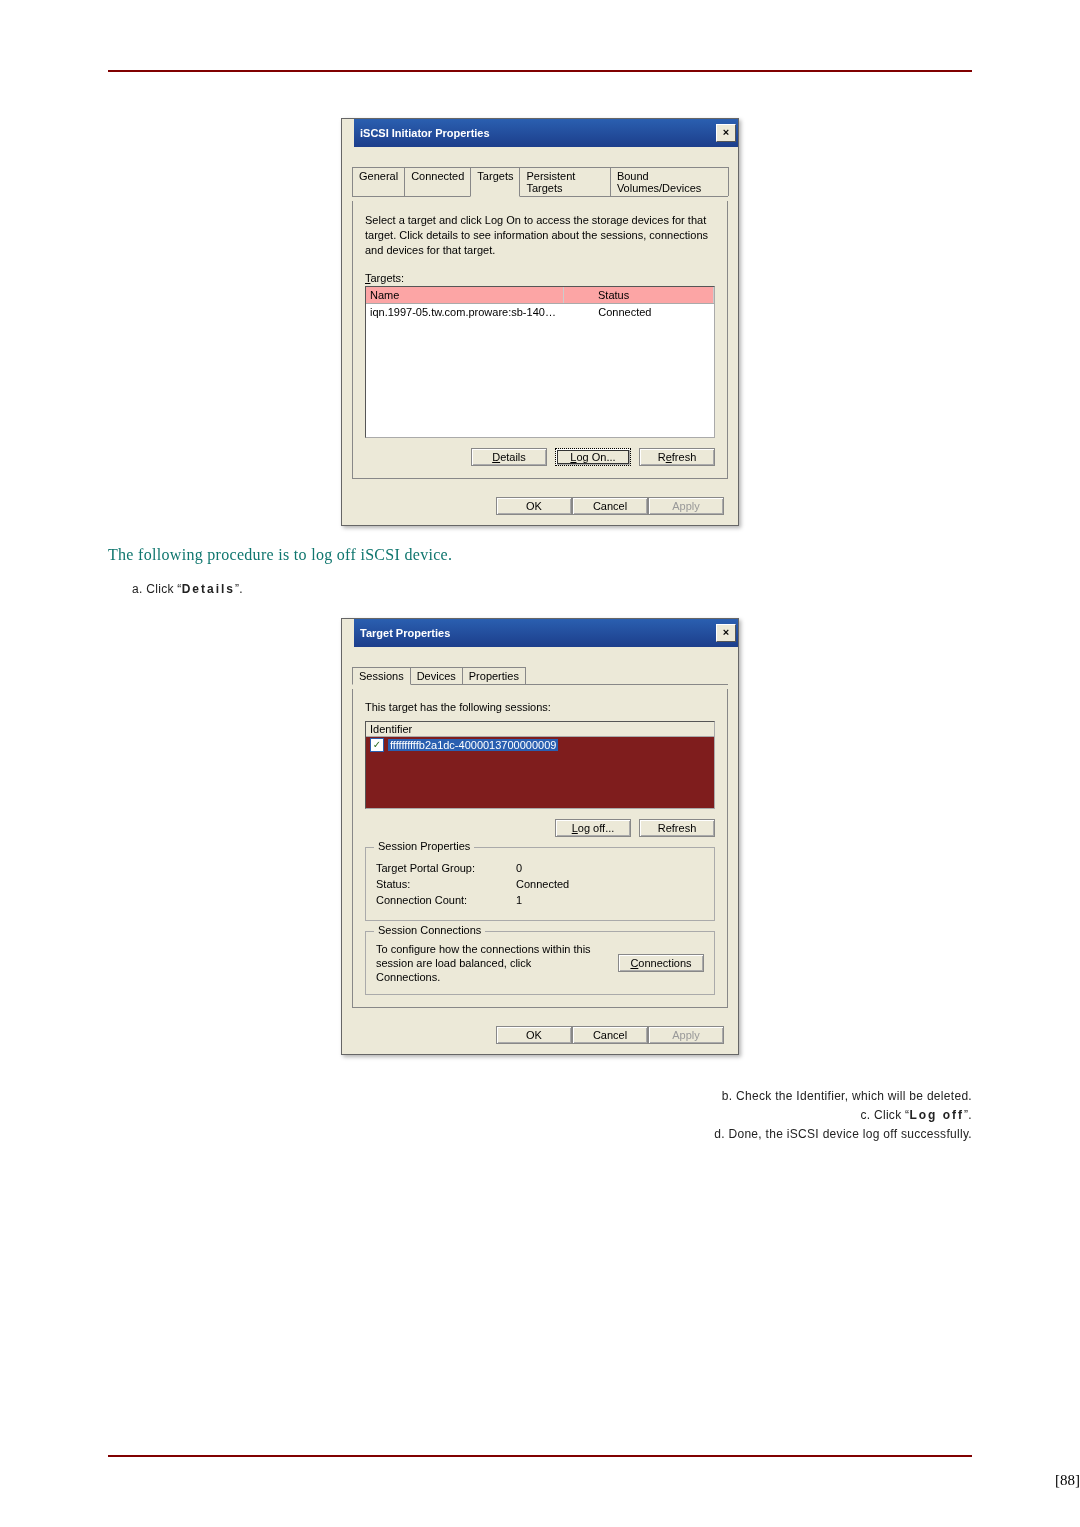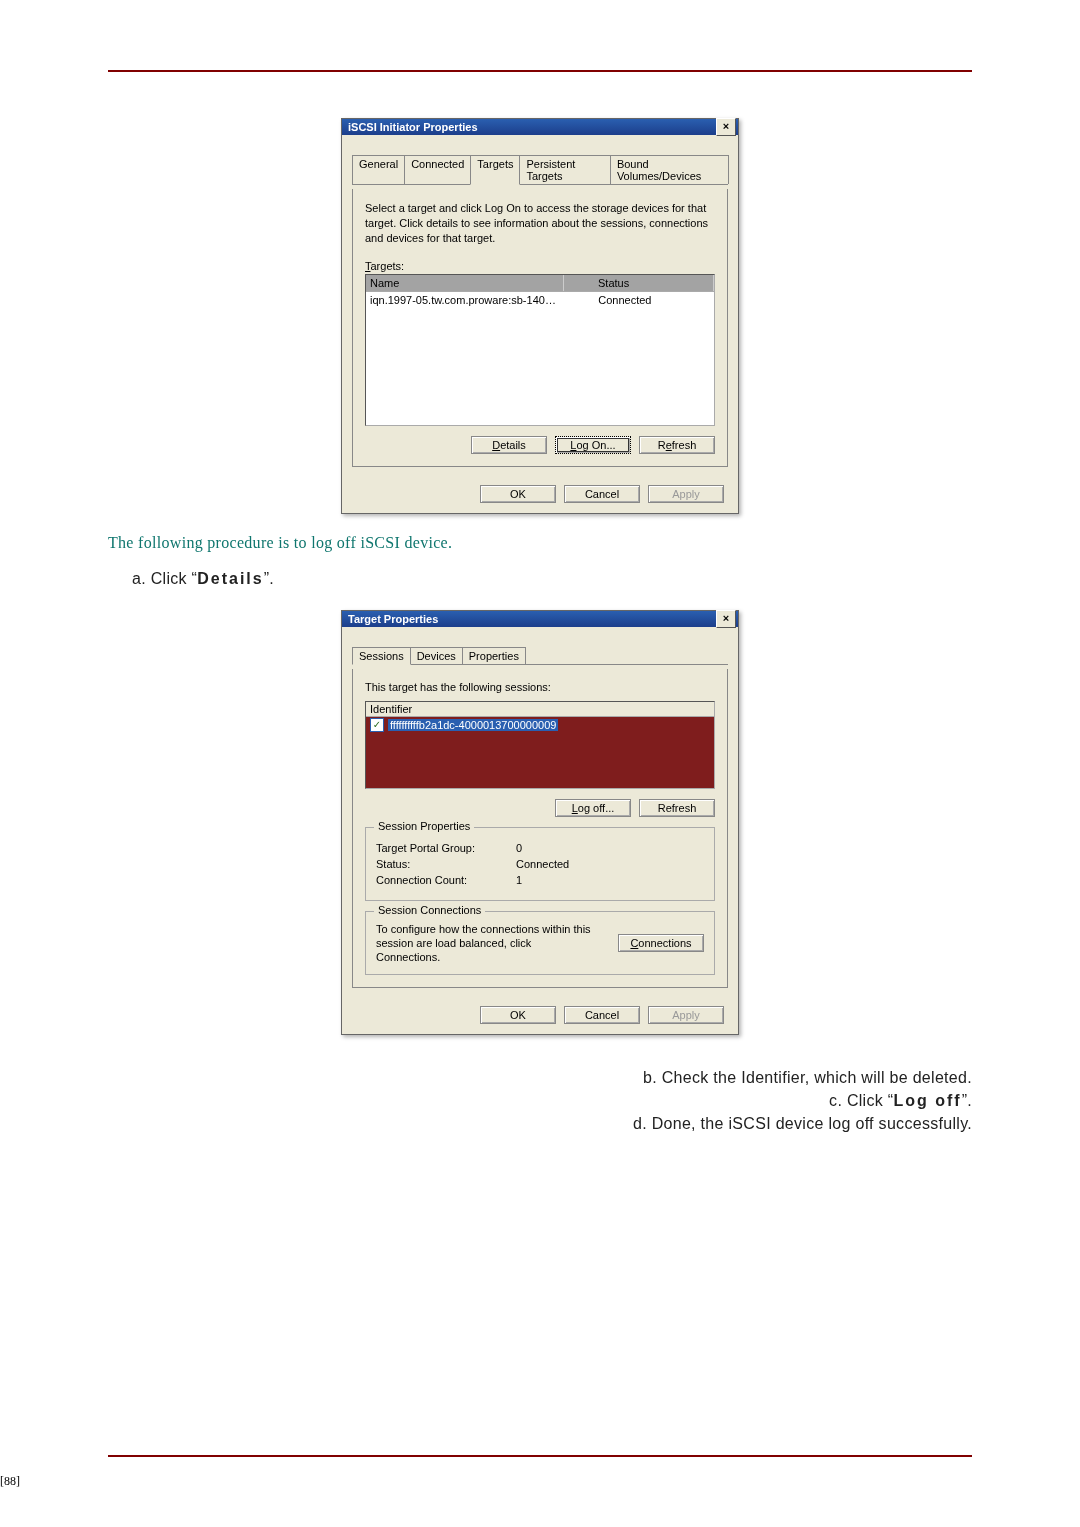--- a/index.html
+++ b/index.html
@@ -25,22 +25,22 @@
   .rule-bot {
     position: absolute;
     left: 108px; right: 108px;
     bottom: 70px;
     border-top: 2px solid #800000;
   }
   .page-number {
     position: absolute;
     left: 0; right: 0;
     bottom: 38px;
-    text-align: left;
-    font-size: 12px;
+    text-align: right;
+    font-size: 15px;
   }
   .content {
     position: absolute;
     left: 108px; right: 108px;
     top: 110px;
     bottom: 100px;
   }
 
   
   .dialog {
@@ -51,26 +51,27 @@
     border: 1px solid #666;
     box-shadow: 2px 2px 4px rgba(0,0,0,0.3);
     position: relative;
     margin: 0 auto;
   }
   .titlebar {
     background: linear-gradient(#2a5fb0, #1c3e8b);
     color: #fff;
     font-weight: bold;
     font-size: 11px;
-    height: 16px;
+    height: 28px;
     line-height: 20px;
     padding-left: 6px;
     display: flex;
     justify-content: space-between;
     align-items: center;
+    margin-left: 12px;
   }
   .titlebar .close {
     width: 18px; height: 16px;
     background: #ece9d8;
     border: 1px solid #fff;
     border-right-color:#555; border-bottom-color:#555;
     color: #000;
     font-family: Arial, sans-serif;
     font-size: 11px;
     font-weight: bold;
@@ -114,21 +115,21 @@
   }
   .label-sm { font-size: 11px; margin-bottom: 2px; }
   .listbox {
     border: 1px inset #aaa;
     background: #fff;
     height: 150px;
     font-size: 11px;
   }
   .listbox .header {
     display: flex;
-    background: #a3a3a3;
+    background: #fca5a5;
     border-bottom: 1px solid #aaa;
   }
   .listbox .header div {
     padding: 2px 4px;
     border-right: 1px solid #ccc;
   }
   .listbox .row {
     display: flex;
     padding: 1px 0;
   }
@@ -155,21 +156,20 @@
   .btn.defbtn { border: 1px dotted #000; outline: 1px solid #333; outline-offset: -3px; }
   .btn-row {
     display: flex;
     justify-content: flex-end;
     gap: 8px;
     margin-top: 10px;
   }
   .dlg-footer {
     display: flex;
     justify-content: flex-end;
-    gap: 8px;
     margin-top: 18px;
     padding-right: 4px;
   }
 
   
   .group {
     border: 1px solid #aaa;
     padding: 10px 10px 10px 10px;
     margin-top: 10px;
     position: relative;
@@ -226,21 +226,21 @@
   
   .prose {
     font-family: Liberation Serif, serif;
     font-size: 16px;
     color: #0f766e;
     margin: 20px 0 18px 0;
     letter-spacing: 0.3px;
   }
   .list-ol {
     font-family: Verdana, Geneva, sans-serif;
-    font-size: 16px;
+    font-size: 12px;
     color: #222;
     margin: 12px 0 18px 24px;
     letter-spacing: 0.3px;
   }
   .list-ol .item {
     margin: 5px 0;
   }
   .bold-ui { font-weight: bold; letter-spacing: 2px; }
 
   .dialog-1 { width: 396px; }

